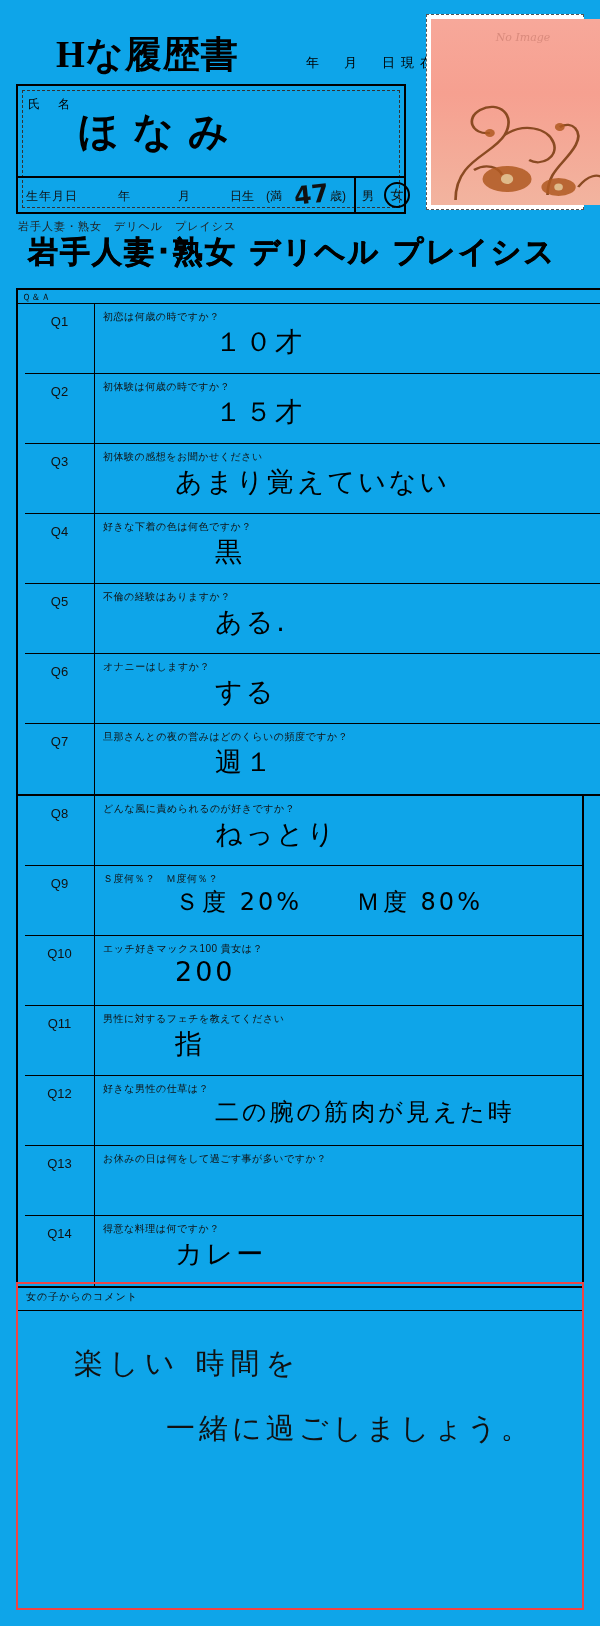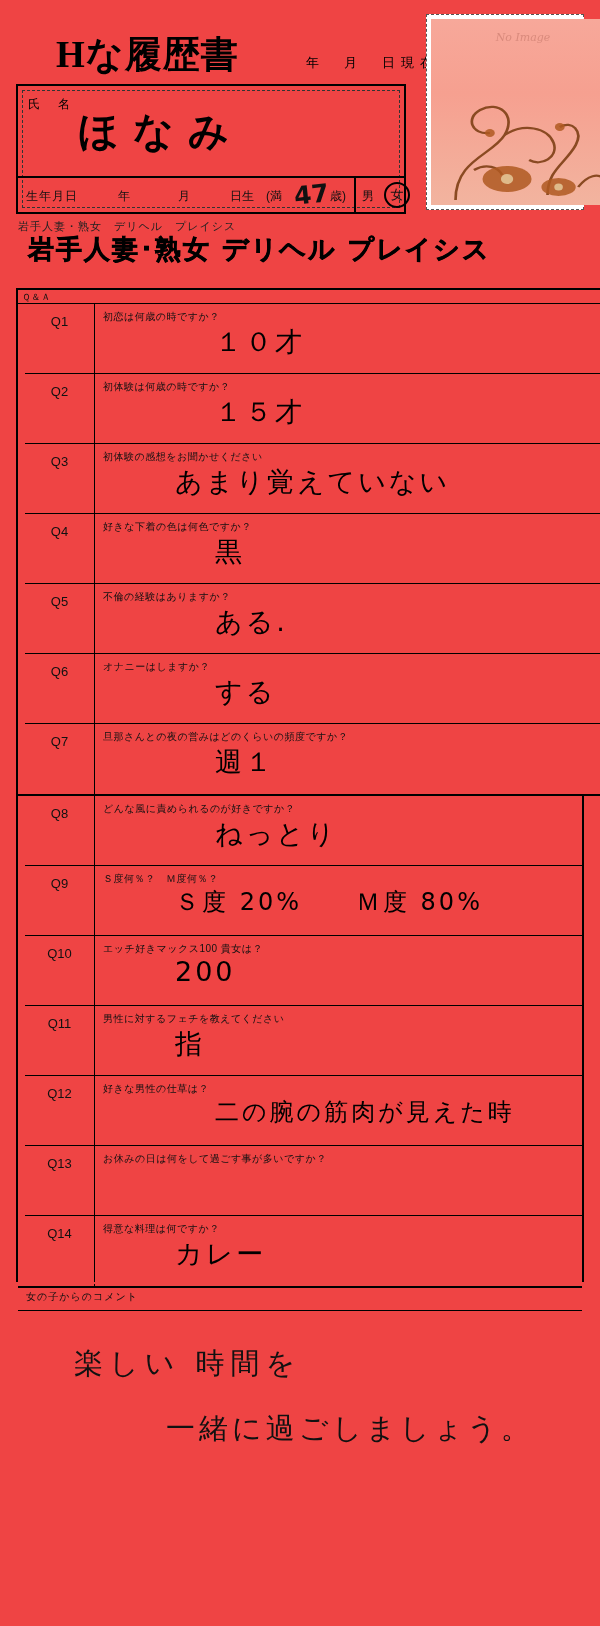--- a/index.html
+++ b/index.html
@@ -12,21 +12,21 @@
     height: 1626px;
     font-family: "Liberation Sans", sans-serif;
     color: #111;
     position: relative;
     overflow: hidden;
   }
   .page {
     position: relative;
     width: 600px;
     height: 1626px;
-    background: #ef4444;
+    background: #0ea5e9;
   }
 
   
   .header {
     position: absolute;
     left: 16px;
     top: 14px;
     width: 568px;
     height: 268px;
   }
@@ -139,21 +139,21 @@
     top: 205px;
     font-size: 11px;
     letter-spacing: 1px;
     color: #222;
   }
   
   .shop-banner {
     position: absolute;
     left: 12px;
     top: 218px;
-    font-size: 26px;
+    font-size: 30px;
     font-weight: bold;
     letter-spacing: 2px;
     font-family: "DejaVu Sans", sans-serif;
     color: #000;
     white-space: nowrap;
     -webkit-text-stroke: 0.6px #000;
   }
 
   
   .photo {

